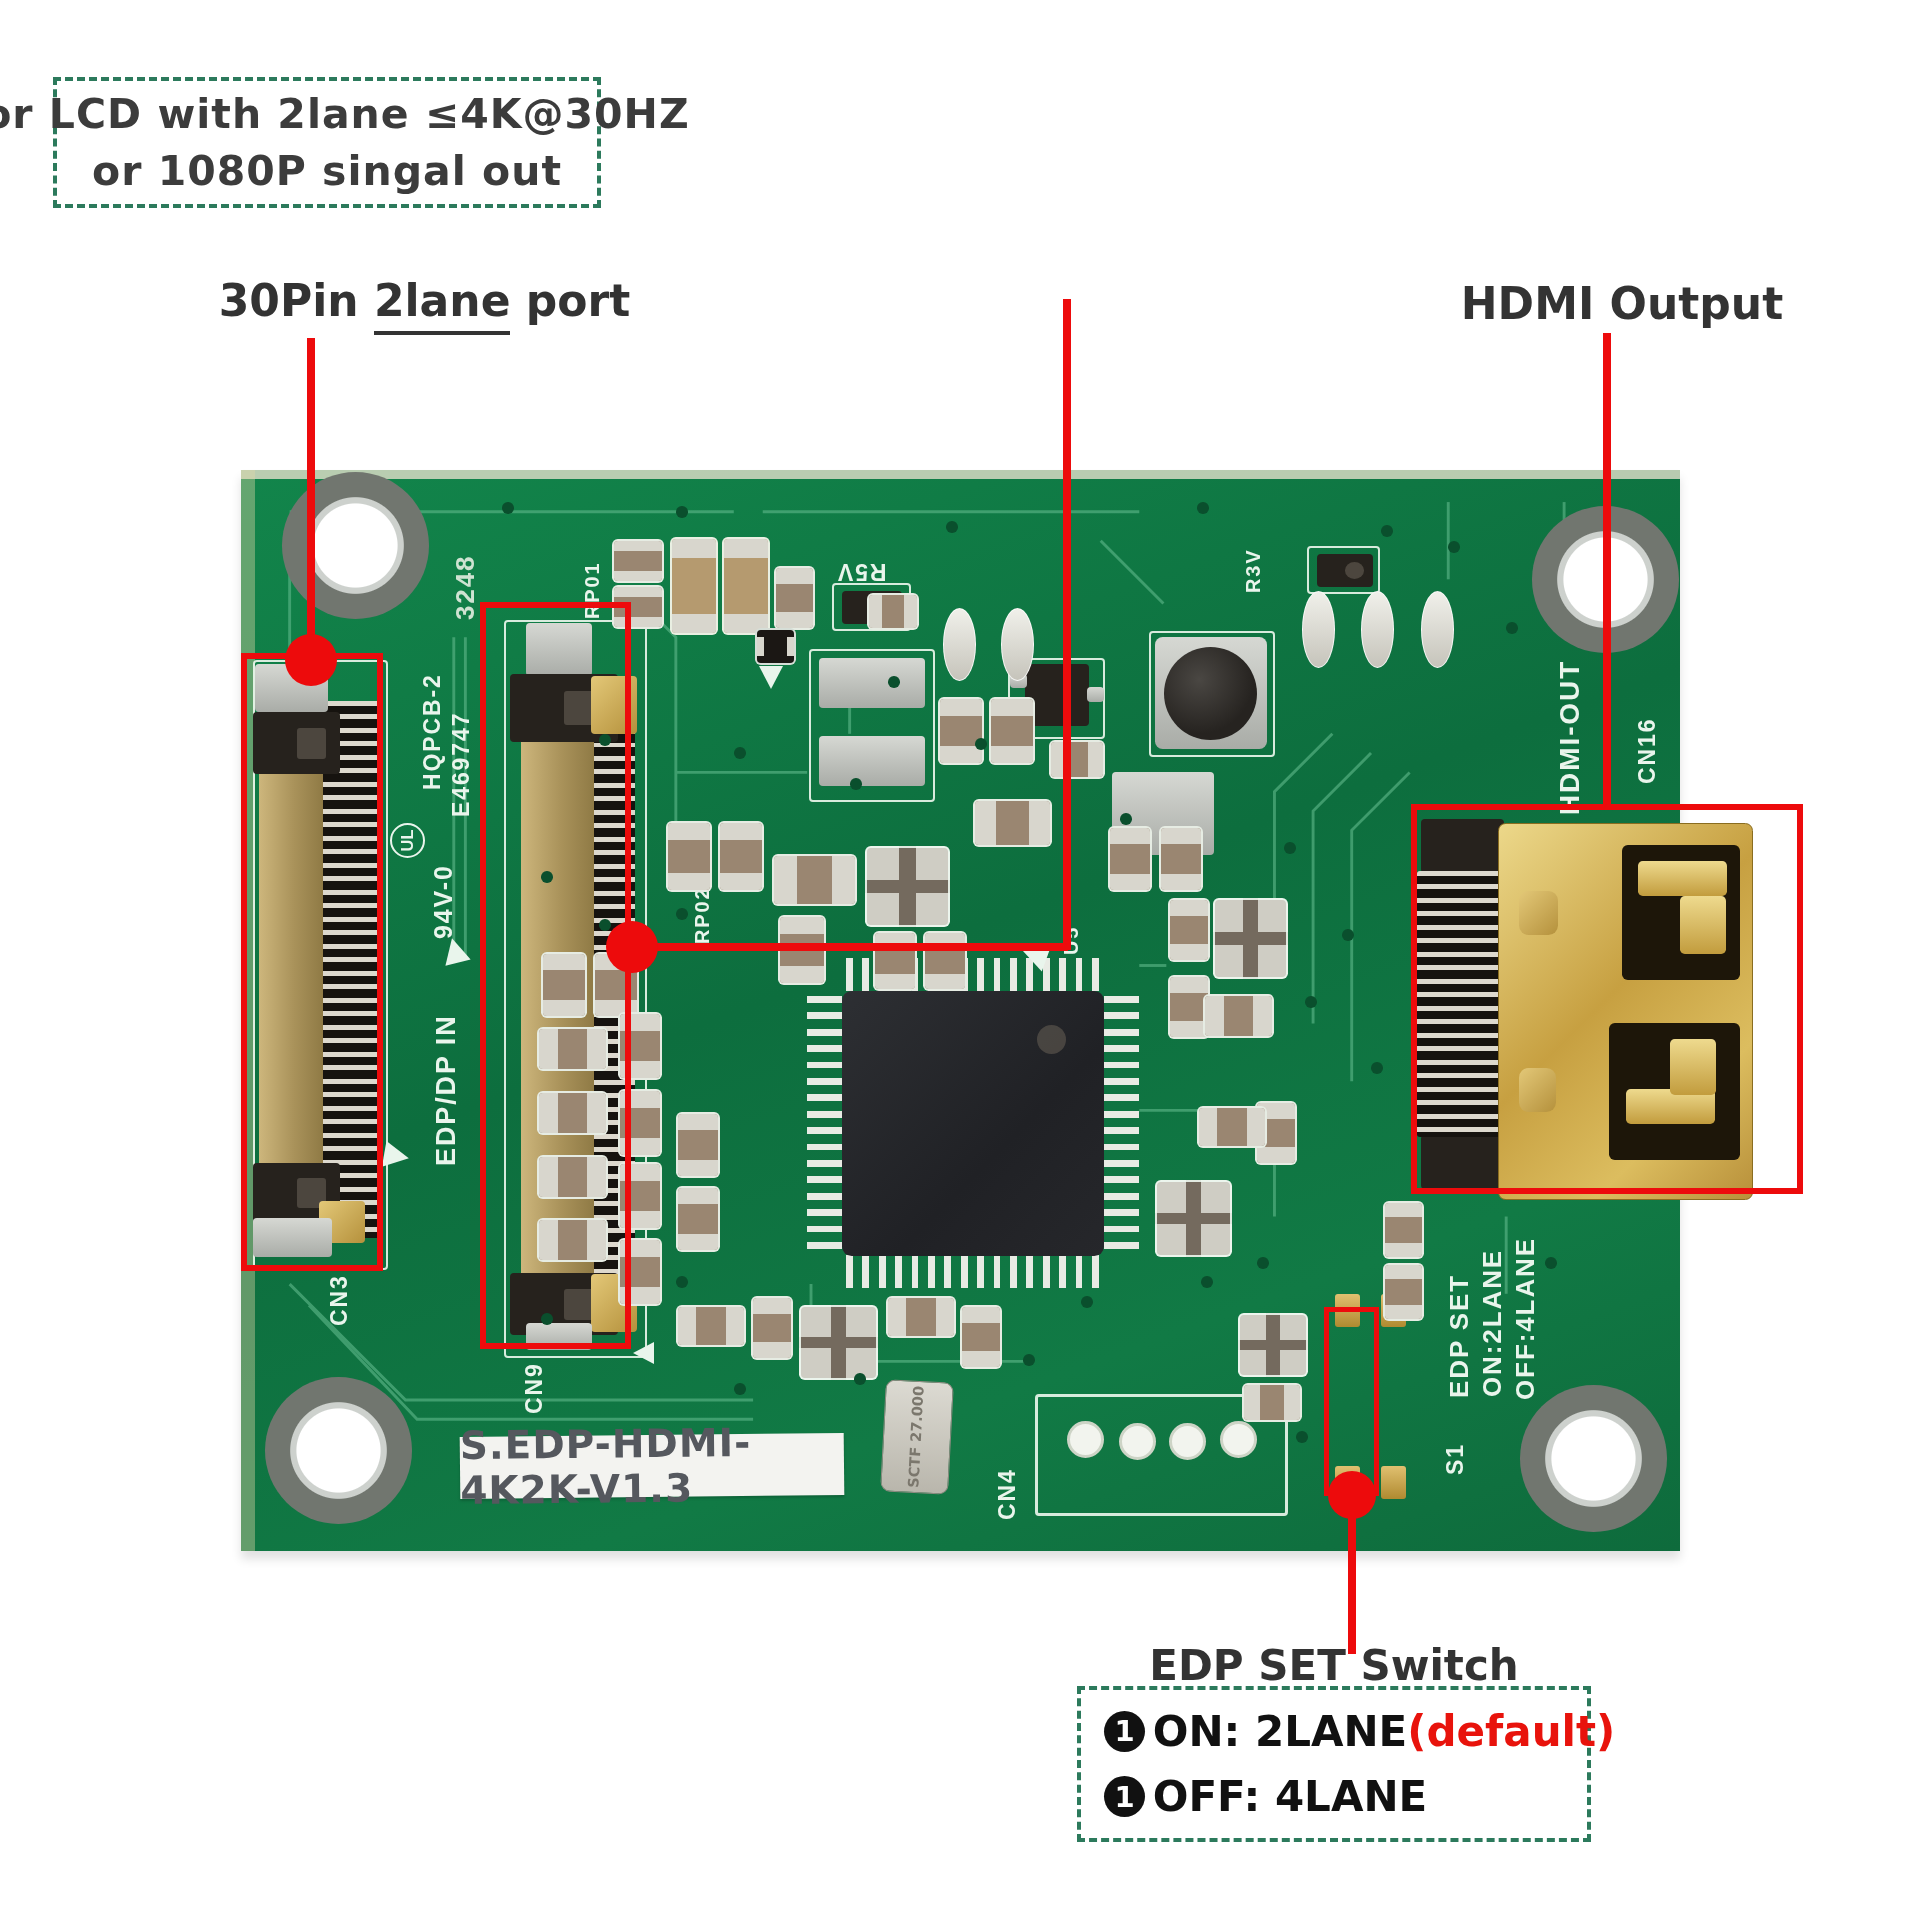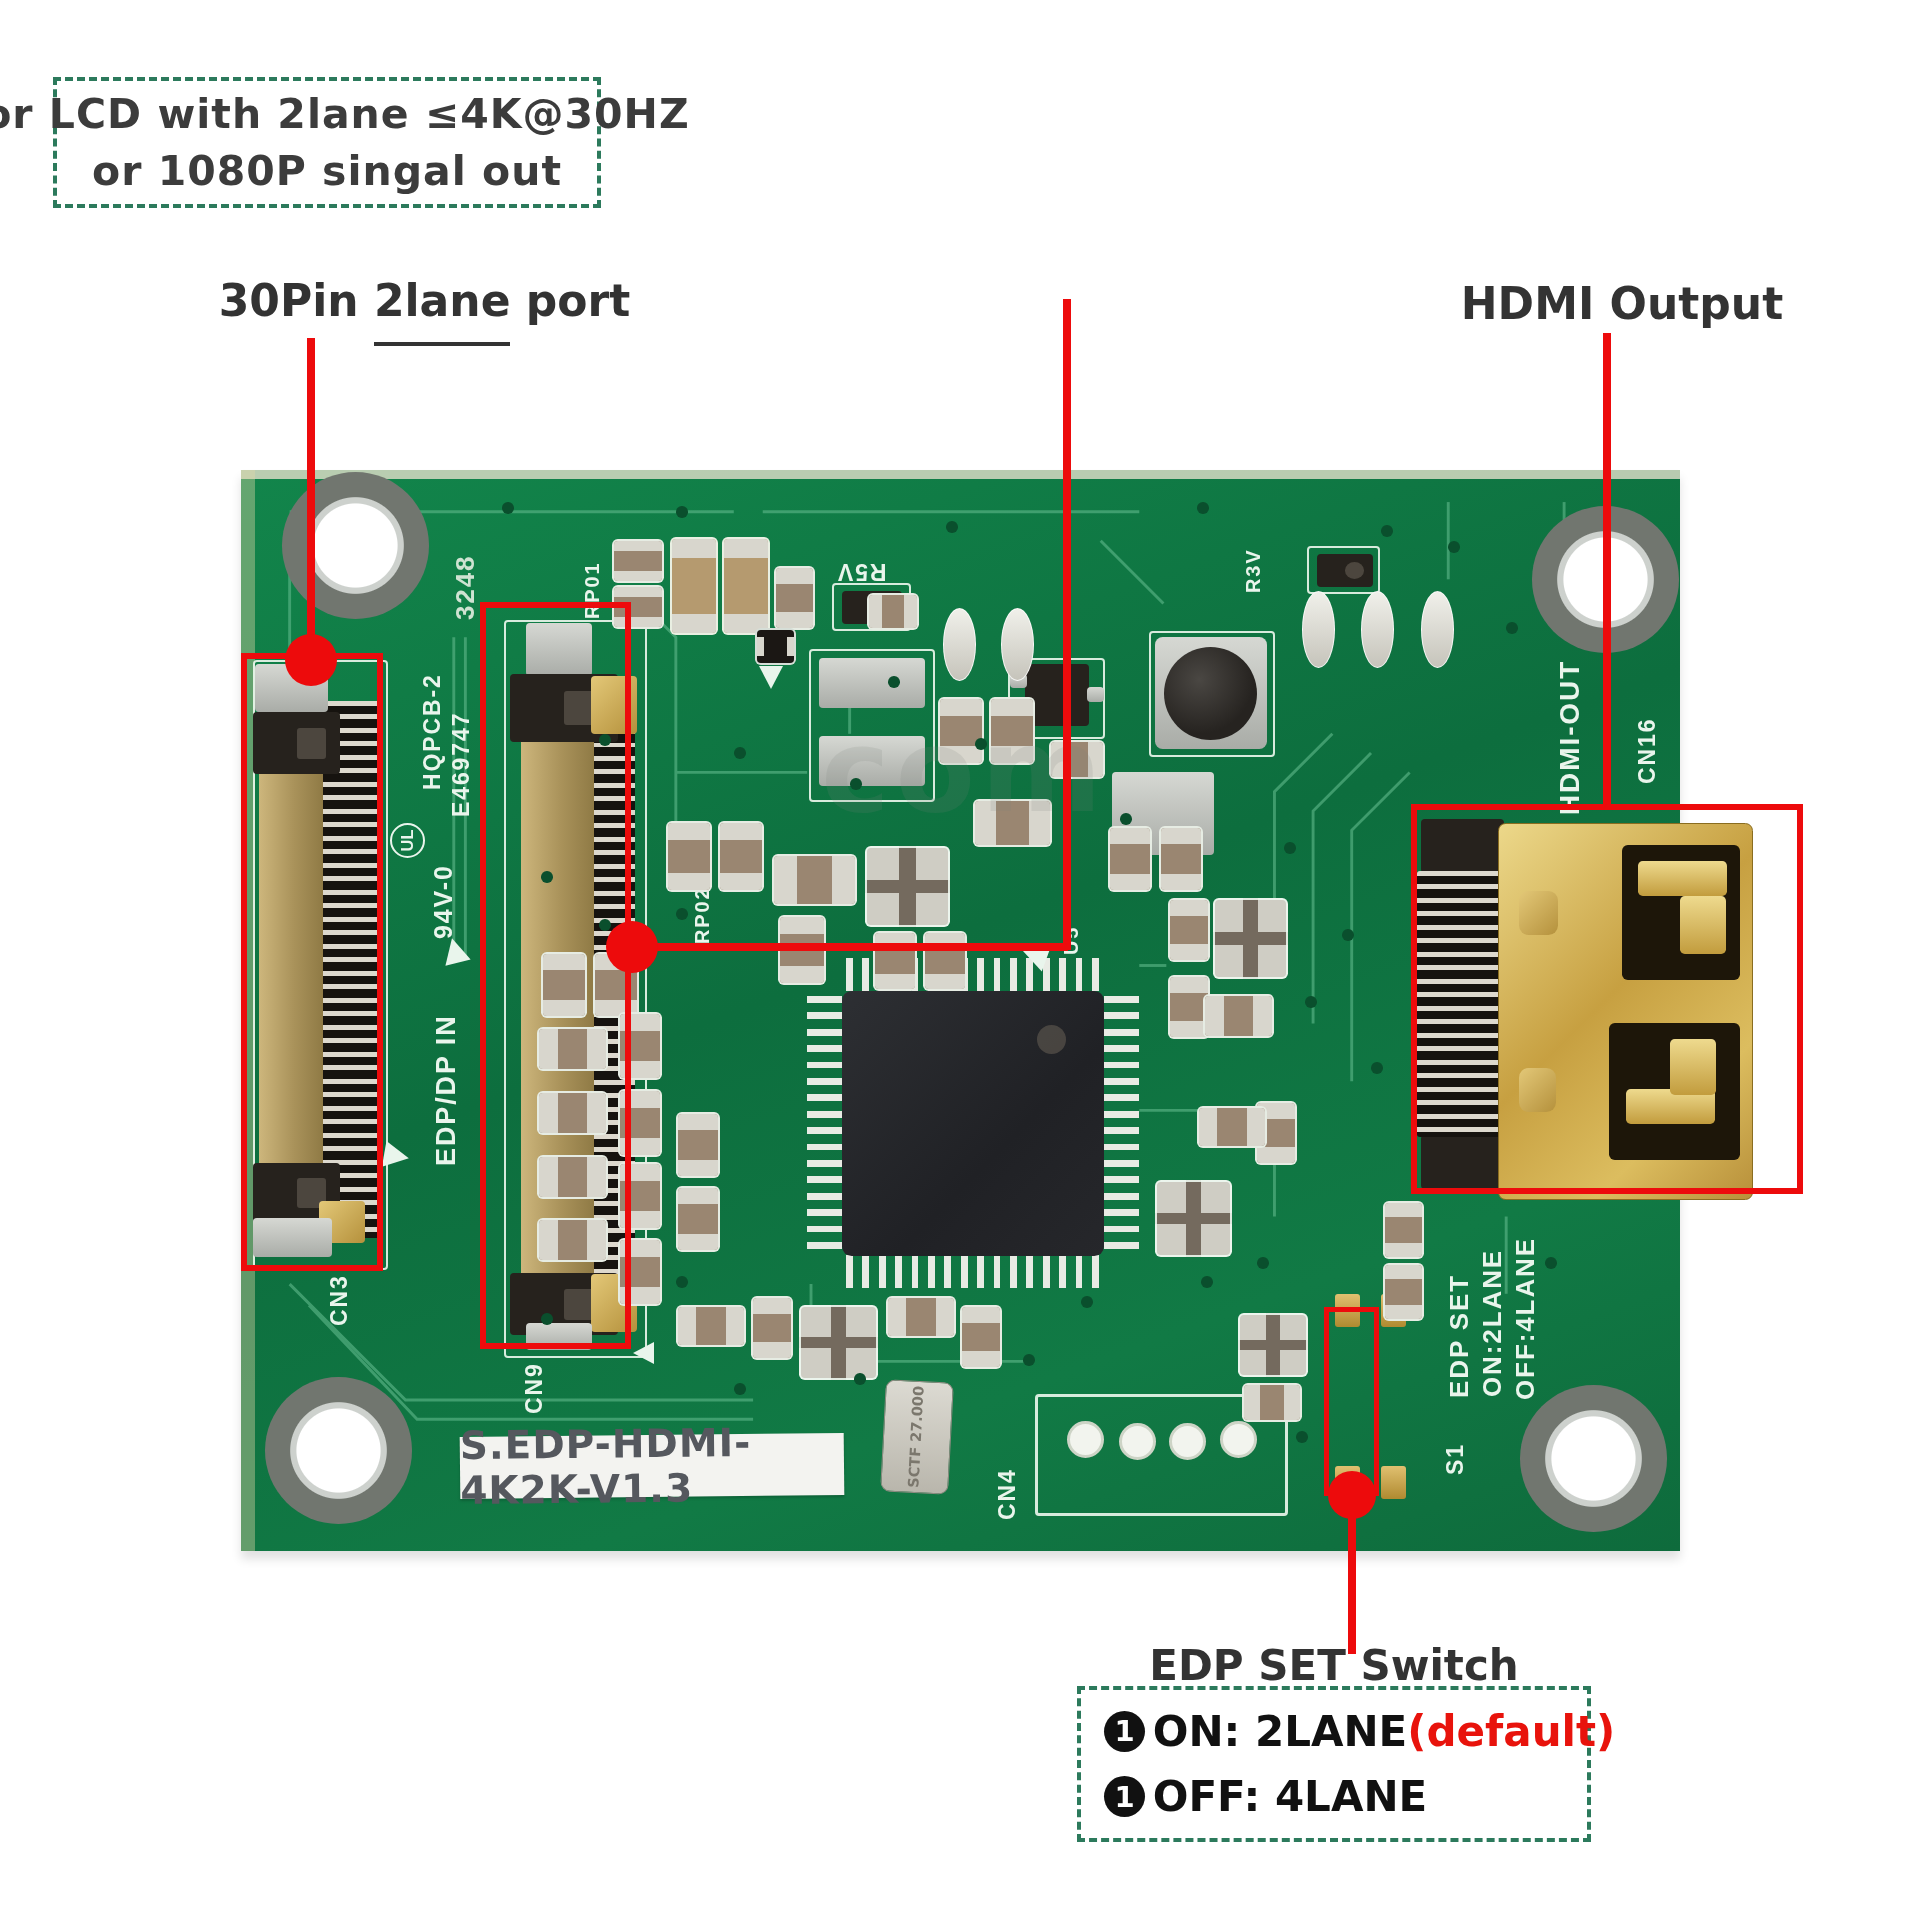--- a/index.html
+++ b/index.html
@@ -3,21 +3,21 @@
 <meta charset="utf-8">
 <style>
   html,body{margin:0;padding:0;background:#fff;}
   .stage{position:relative;width:1931px;height:1931px;background:#fff;overflow:hidden;
          font-family:"DejaVu Sans",sans-serif;}
   
   .dashbox{position:absolute;border:4.8px dashed #2c7a5c;background:#fff;box-sizing:border-box;
            display:flex;flex-direction:column;justify-content:space-evenly;align-items:center;}
   .ann{font-size:41px;font-weight:bold;color:#3c3c3c;text-align:center;letter-spacing:1px;white-space:nowrap;}
   .portlabel{position:absolute;font-size:44px;font-weight:bold;color:#333;text-align:center;white-space:nowrap;}
-  .portlabel .ul{border-bottom:4.8px solid #333;padding-bottom:16px;}
+  .portlabel .ul{border-bottom:4.8px solid #333;padding-bottom:5px;}
   .rline{position:absolute;background:#ed0b0c;}
   .rrect{position:absolute;border:6.8px solid #ed0b0c;box-sizing:border-box;background:transparent;}
   .rdot{position:absolute;border-radius:50%;background:#ed0b0c;}
   .bullet{display:inline-flex;width:41px;height:41px;border-radius:50%;background:#111;color:#fff;
           justify-content:center;align-items:center;font-size:29px;font-weight:bold;flex:0 0 auto;margin-right:7.7px;}
   .blist{position:absolute;display:flex;align-items:center;font-size:42px;font-weight:bold;color:#111;white-space:nowrap;}
   .note-red{color:#e8130c;}
   
   .board{position:absolute;left:241px;top:470px;width:1439px;height:1081px;
          background:linear-gradient(160deg,#12854b,#0d6e3e 45%,#117a45 75%,#0e6b3c);
@@ -319,21 +319,20 @@
       <div class="via" style="left: 1201px; top: 1276px;"></div>
       <div class="via" style="left: 1257px; top: 1257px;"></div>
       <div class="via" style="left: 1448px; top: 541px;"></div>
       <div class="via" style="left: 1506px; top: 622px;"></div>
       <div class="via" style="left: 1545px; top: 1257px;"></div>
       <div class="via" style="left: 1296px; top: 1431px;"></div>
       <div class="via" style="left: 888px; top: 676px;"></div>
       <div class="via" style="left: 975px; top: 738px;"></div>
     </div>
 
-  <div class="wm">com</div>
 
   <div class="rline" style="left:307px;top:338px;width:7.7px;height:326px"></div>
   <div class="rdot" style="left:285px;top:634px;width:52px;height:52px"></div>
   <div class="rrect" style="left:241px;top:653px;width:142px;height:618px"></div>
 
   <div class="rline" style="left:1063px;top:299px;width:7.7px;height:651px"></div>
   <div class="rline" style="left:632px;top:943px;width:436px;height:7.7px"></div>
   <div class="rdot" style="left:606px;top:921px;width:52px;height:52px"></div>
   <div class="rrect" style="left:480px;top:602px;width:151px;height:747px"></div>
 

